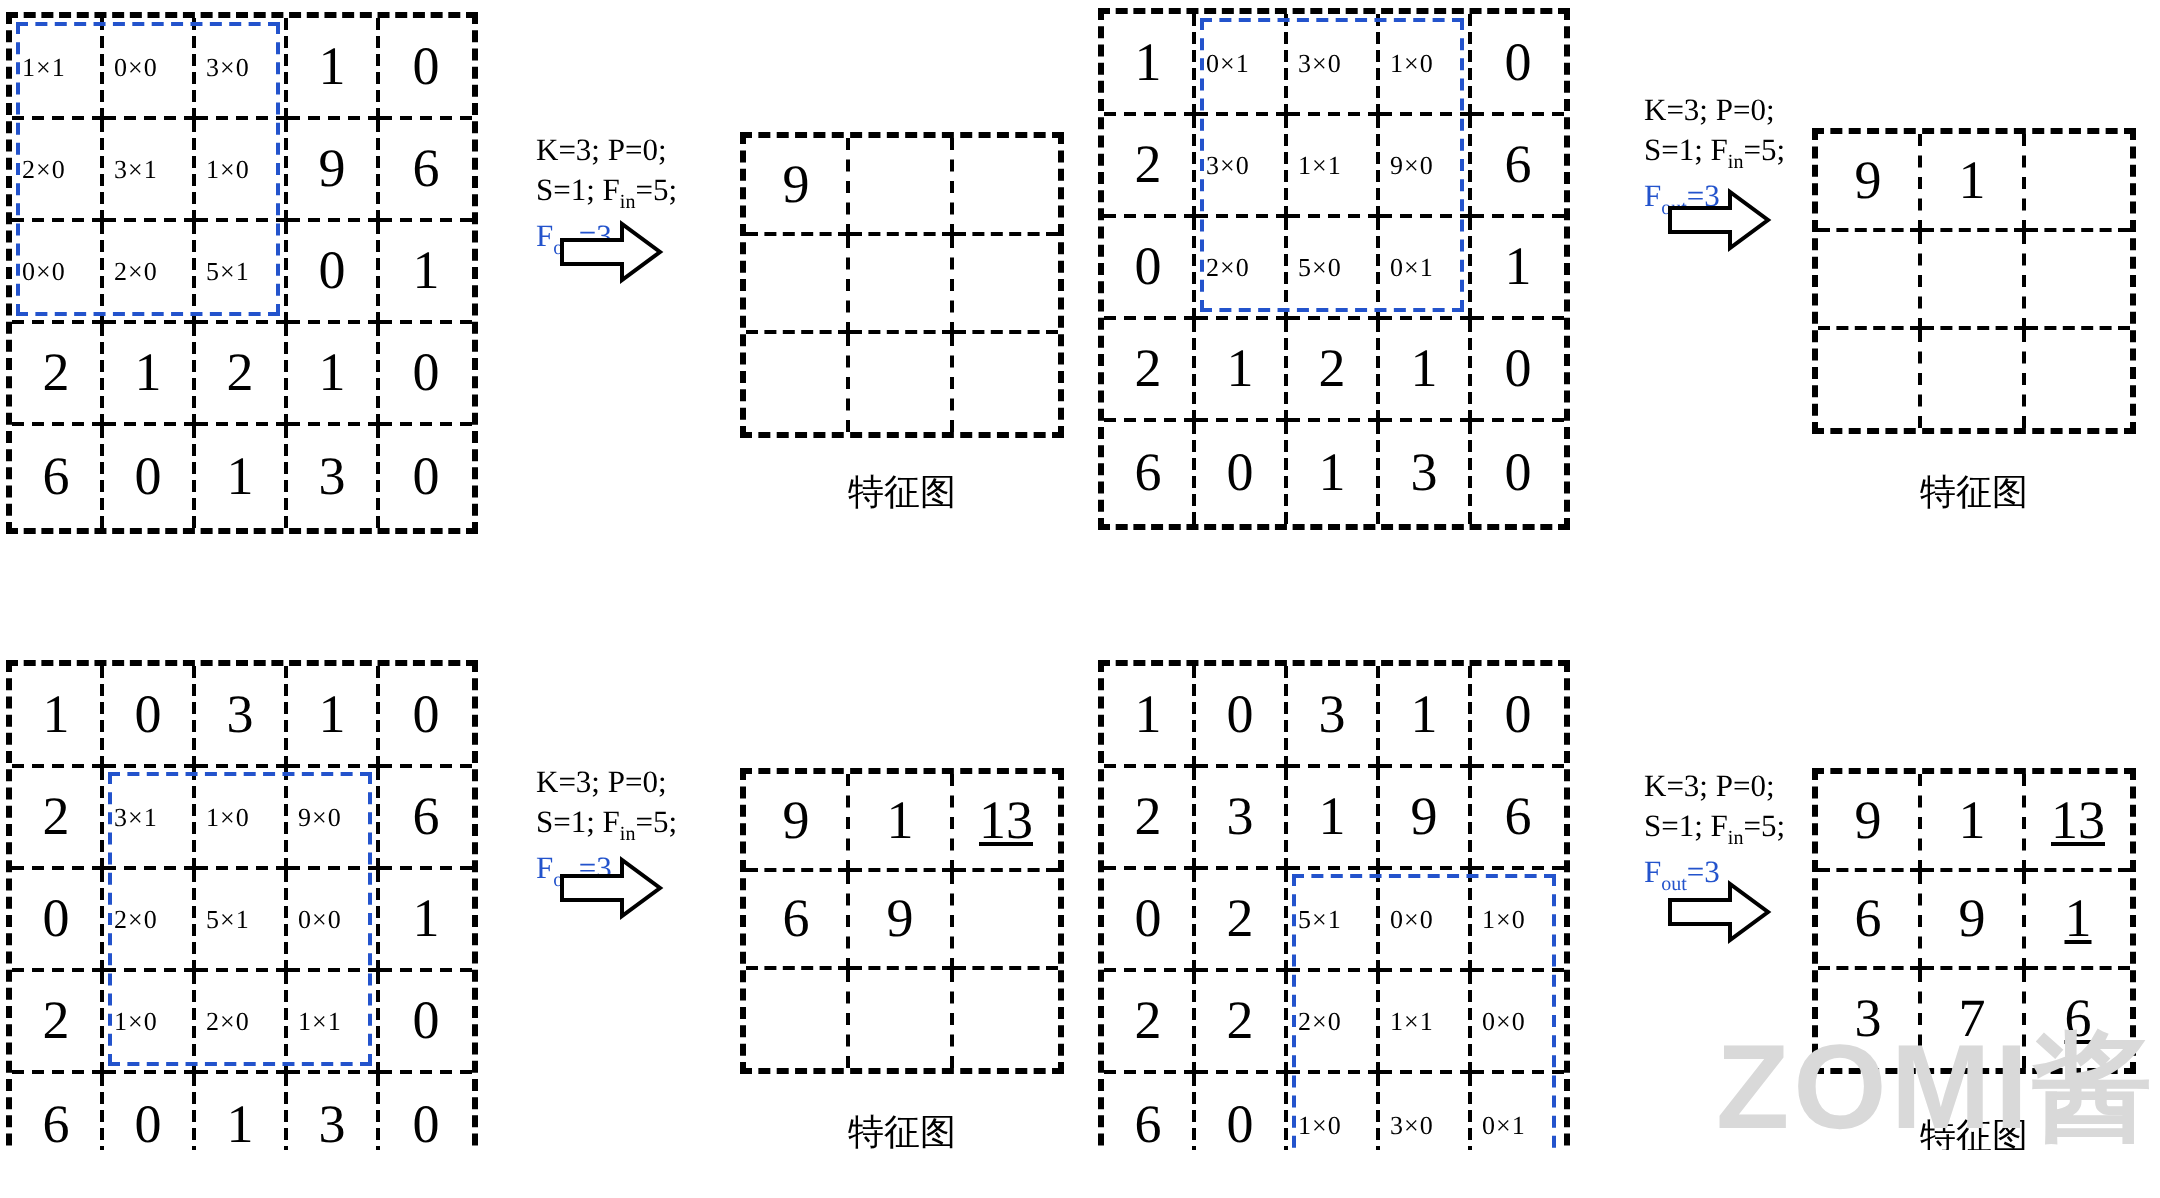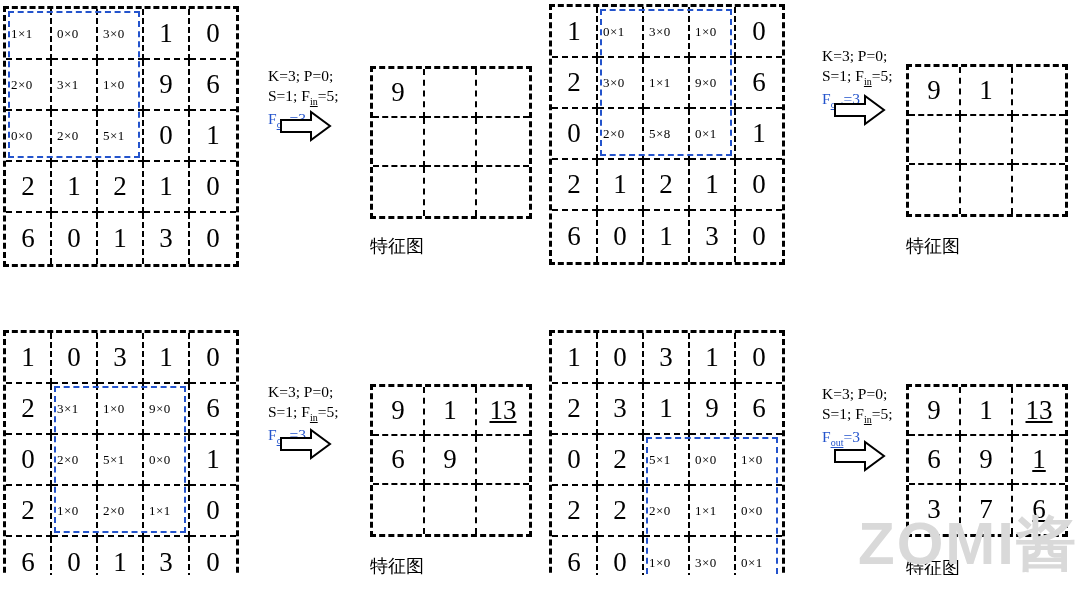--- a/index.html
+++ b/index.html
@@ -25,25 +25,25 @@
   .matrix div.cell:nth-of-type(5n) { border-right:none; }
   .matrix div.cell:nth-of-type(n+21) { border-bottom:none; }
   .outgrid div.cell:nth-of-type(3n) { border-right:none;text-decoration:underline; }
   .outgrid div.cell:nth-of-type(n+7) { border-bottom:none; }
   .cell.mul { font-size:13px; justify-content:flex-start; padding-left:5px; letter-spacing:.5px; }
 
   .hl { position:absolute; border:2.5px dashed var(--accent,#2353cc); pointer-events:none; z-index:2; }
 
   .params { position:absolute; font-size:15.5px; line-height:1.28; color:#000; white-space:nowrap; }
   .params .blue { color:var(--accent,#2353cc); }
-  .params sub { font-size:10px;text-decoration:underline; }
+  .params sub { font-size:10px; }
 
   .arrow { position:absolute; }
 
-  .caption { position:absolute; width:162px; font-size:18px; color:#000; z-index:1; }
+  .caption { position:absolute; width:162px; text-align:center; font-size:18px; color:#000; z-index:1; }
 
   .watermark {
     position:absolute; right:2px; bottom:-10px; z-index:5;
     font-family:"Liberation Sans", sans-serif; font-weight:bold;
     font-size:60px; letter-spacing:2px; color:var(--wm,#d9d9d9);
   }
 </style>
 </head>
 <body>
 
@@ -108,21 +108,21 @@
         <div class="cell mul">3×0</div>
         <div class="cell mul">1×0</div>
         <div class="cell">0</div>
         <div class="cell">2</div>
         <div class="cell mul">3×0</div>
         <div class="cell mul">1×1</div>
         <div class="cell mul">9×0</div>
         <div class="cell">6</div>
         <div class="cell">0</div>
         <div class="cell mul">2×0</div>
-        <div class="cell mul">5×8</div>
+        <div class="cell mul">5×0</div>
         <div class="cell mul">0×1</div>
         <div class="cell">1</div>
         <div class="cell">2</div>
         <div class="cell">1</div>
         <div class="cell">2</div>
         <div class="cell">1</div>
         <div class="cell">0</div>
         <div class="cell">6</div>
         <div class="cell">0</div>
         <div class="cell">1</div>

